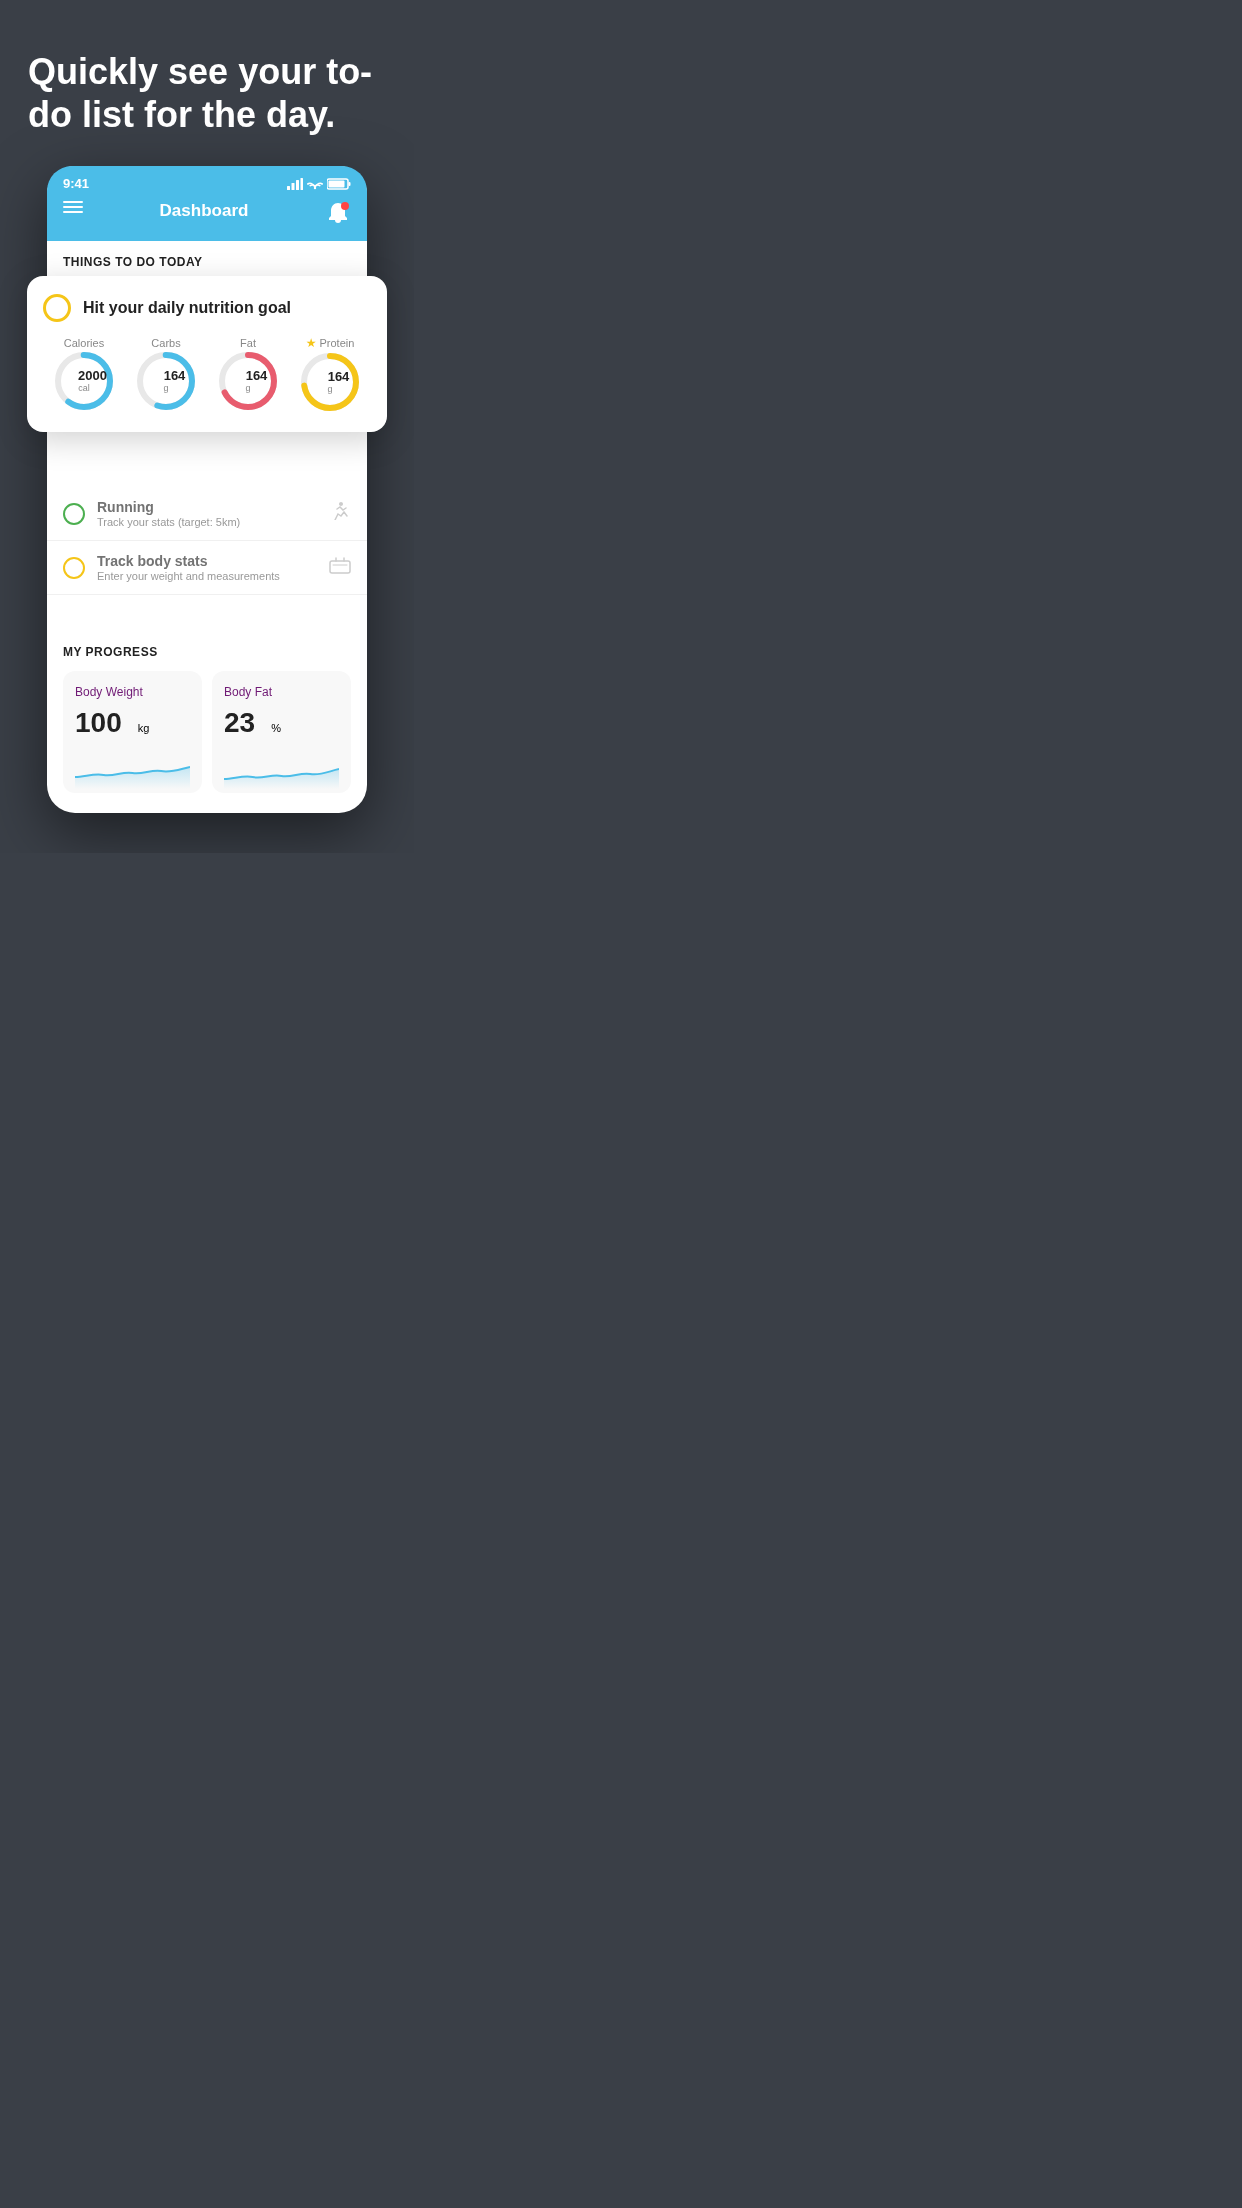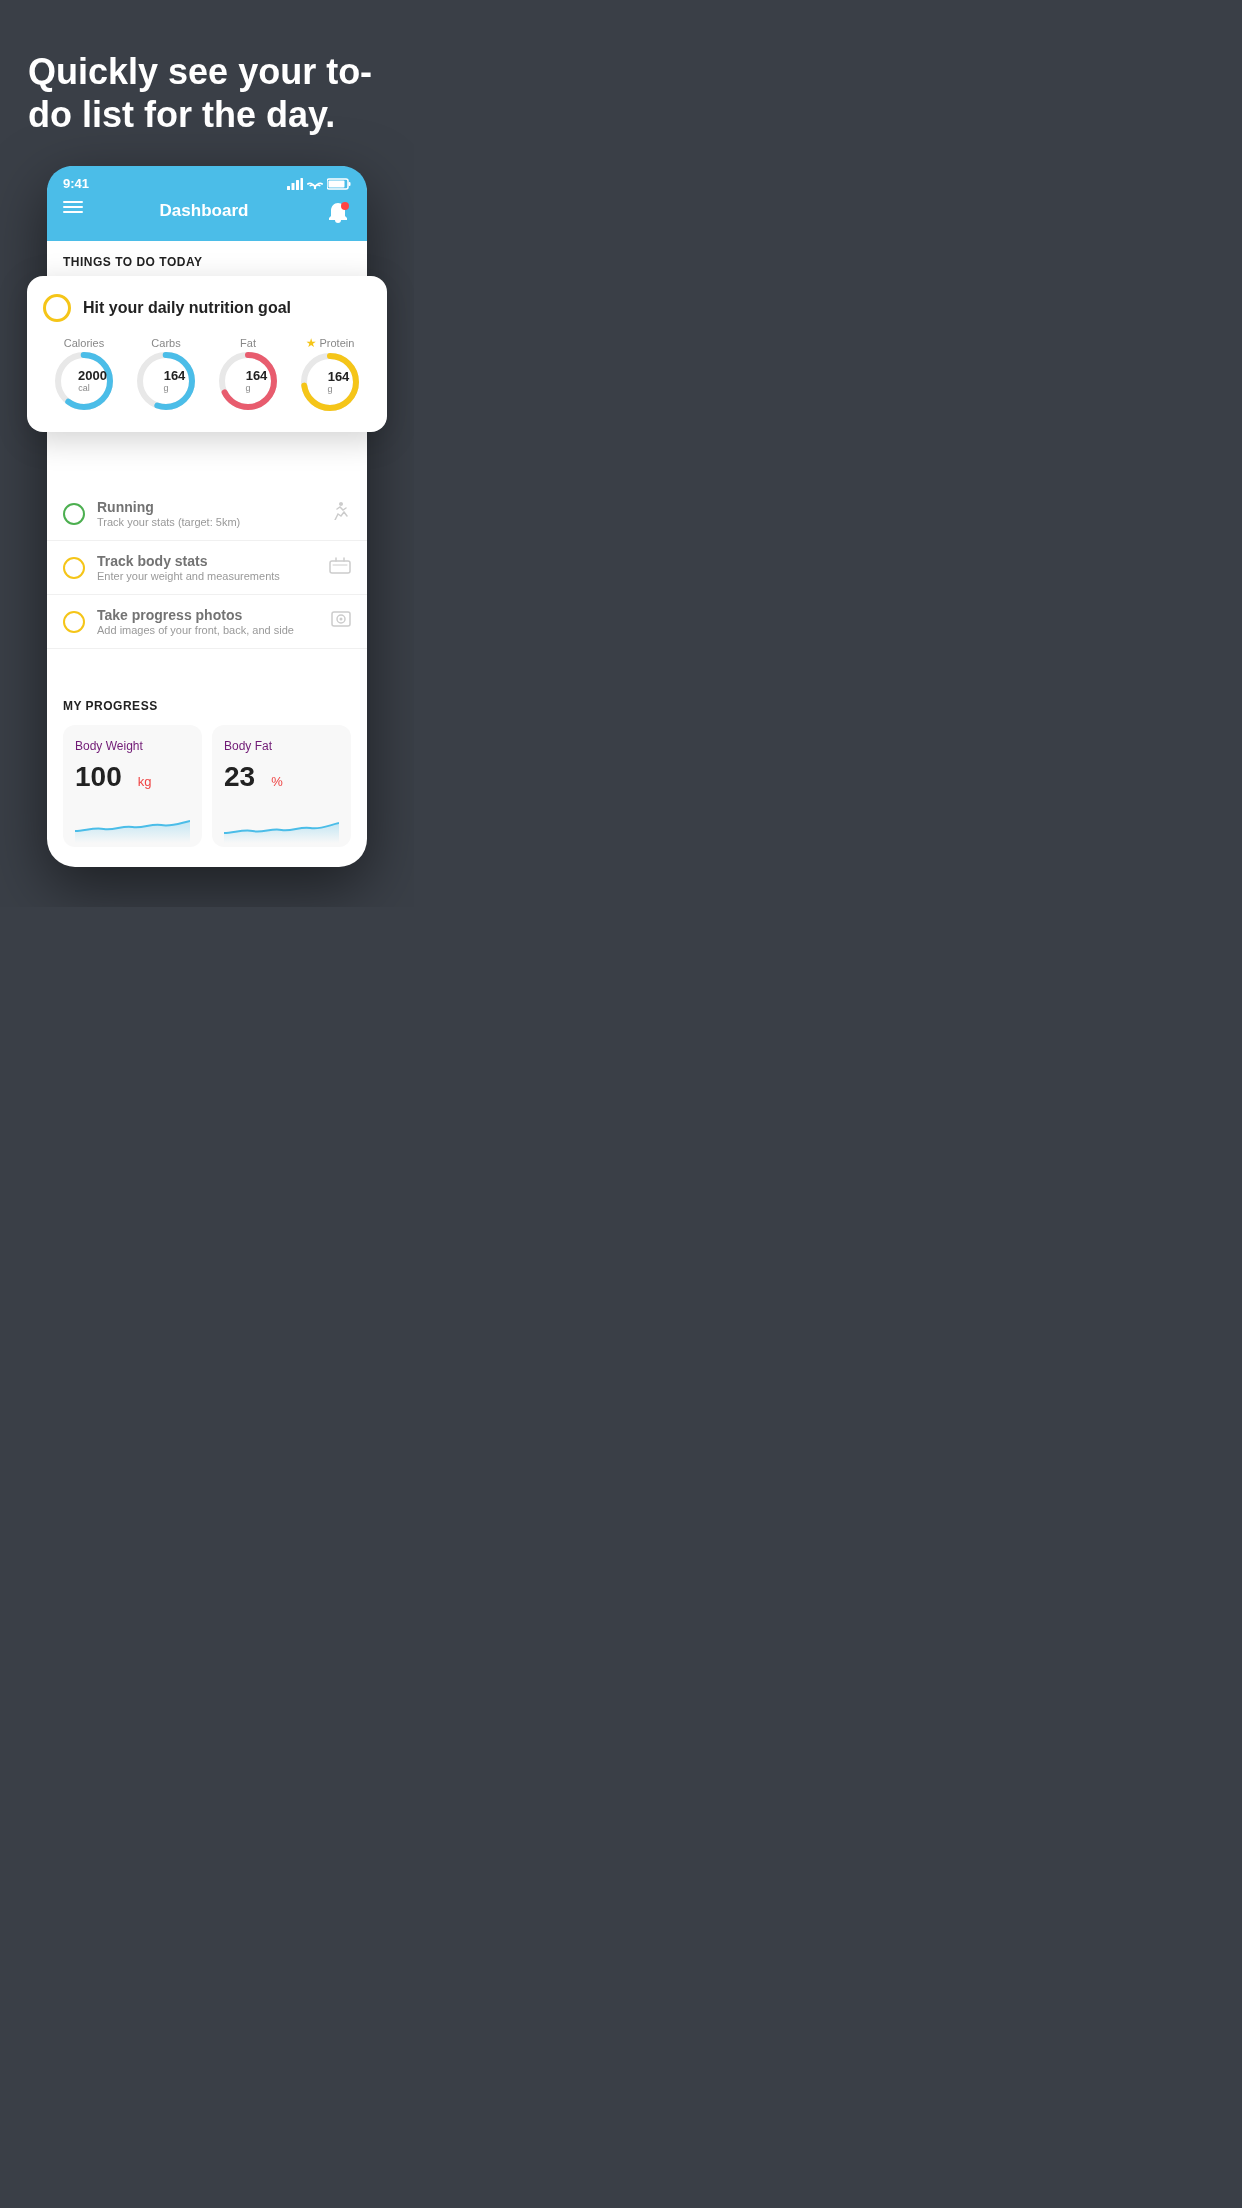--- a/index.html
+++ b/index.html
@@ -286,22 +286,22 @@
       margin-bottom: 10px;
     }
 
     .progress-number {
       font-size: 28px;
       font-weight: 800;
       color: #222;
     }
 
     .progress-unit {
-      font-size: 13px;
-      color: #ef4444;
+      font-size: 11px;
+      color: #000000;
     }
 
     .sparkline {
       width: 100%;
       height: 40px;
     }
   </style>
 </head>
 <body>
 
@@ -449,34 +449,20 @@
         <div class="todo-icon">
           <svg width="22" height="18" viewBox="0 0 22 18" fill="none">
             <rect x="1" y="5" width="20" height="12" rx="2" stroke="#ccc" stroke-width="1.5" fill="none"></rect>
             <path d="M7 5 L7 2" stroke="#ccc" stroke-width="1.5" stroke-linecap="round"></path>
             <path d="M15 5 L15 2" stroke="#ccc" stroke-width="1.5" stroke-linecap="round"></path>
             <path d="M4 9 L18 9" stroke="#ccc" stroke-width="1" stroke-linecap="round"></path>
           </svg>
         </div>
       </div>
 
-      <div class="todo-item">
-        <div class="todo-circle yellow"></div>
-        <div class="todo-text">
-          <div class="todo-title">Take progress photos</div>
-          <div class="todo-sub">Add images of your front, back, and side</div>
-        </div>
-        <div class="todo-icon">
-          <svg width="20" height="20" viewBox="0 0 20 20" fill="none">
-            <rect x="1" y="3" width="18" height="14" rx="2" stroke="#ccc" stroke-width="1.5" fill="none"></rect>
-            <circle cx="10" cy="10" r="4" stroke="#ccc" stroke-width="1.5" fill="none"></circle>
-            <circle cx="10" cy="10" r="1.5" fill="#ccc"></circle>
-          </svg>
-        </div>
-      </div>
 
     </div>
 
     <div style="height: 30px;"></div>
 
     <div class="progress-section">
       <div class="progress-title">MY PROGRESS</div>
       <div class="progress-cards">
 
         <div class="progress-card">

